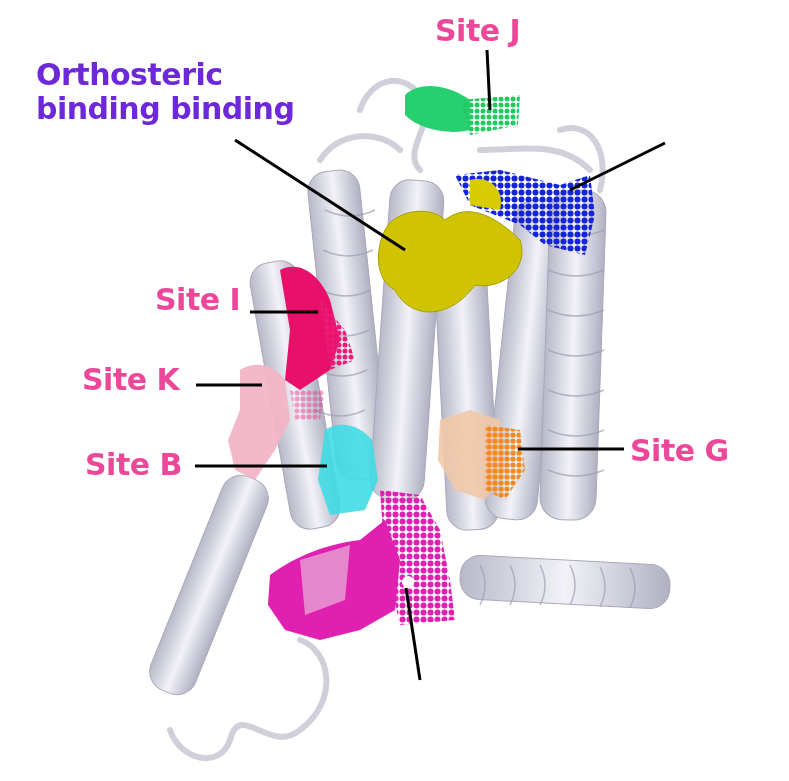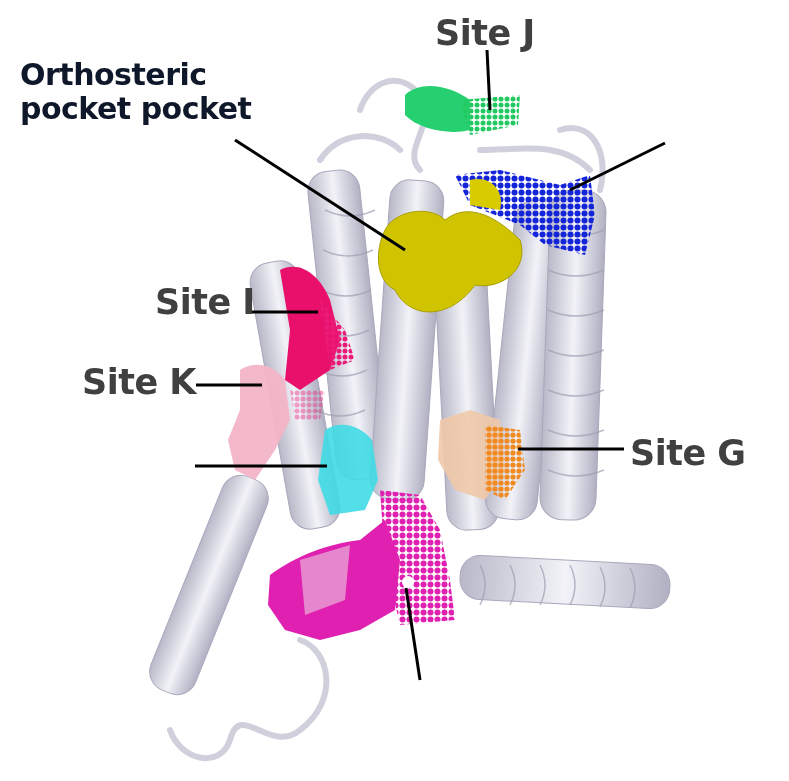--- a/index.html
+++ b/index.html
@@ -1,19 +1,19 @@
 <!DOCTYPE html>
 <html><head>
   <meta charset="utf-8">
   <style>
     html, body { margin: 0; padding: 0; background: #ffffff; }
     #stage { position: relative; width: 789px; height: 781px; overflow: hidden; background: #ffffff; font-family: "DejaVu Sans", sans-serif; }
     svg#art { position: absolute; left: 0; top: 0; }
-    .label { position: absolute; font-weight: bold; color: #404040; font-size: 35px; letter-spacing: -0.5px; line-height: 1; white-space: nowrap; }
-    .label.blue { color: #0f172a; font-size: 30px; line-height: 34px; }
+    .label { position: absolute; font-weight: bold; color: #ec4899; font-size: 30px; letter-spacing: -0.5px; line-height: 1; white-space: nowrap; }
+    .label.blue { color: #6d28d9; font-size: 30px; line-height: 34px; margin-left: 16px; }
   </style>
 </head>
 <body>
 
 <div id="stage">
   <svg id="art" width="789" height="781" viewBox="0 0 789 781">
     <defs>
       <linearGradient id="helix" x1="0" x2="1" y1="0" y2="0">
         <stop offset="0" stop-color="#b8b8c8"></stop>
         <stop offset="0.5" stop-color="#f2f2f8"></stop>
@@ -108,19 +108,20 @@
       <line x1="250" y1="312" x2="318" y2="312"></line>
       <line x1="196" y1="385" x2="262" y2="385"></line>
       <line x1="195" y1="466" x2="327" y2="466"></line>
       <line x1="518" y1="449" x2="624" y2="449"></line>
       <line x1="406" y1="588" x2="420" y2="680"></line>
     </g>
   </svg>
 
   <div class="label blue" style="left:20px; top:58px;">
     <div>Orthosteric</div>
-    <div>pocket pocket</div>
+    <div>binding binding</div>
   </div>
   <div class="label" style="left:435px; top:16px;">Site J</div>
   <div class="label" style="left:82px; top:365px;">Site K</div>
   <div class="label" style="left:155px; top:285px;">Site I</div>
+  <div class="label" style="left:85px; top:450px;">Site B</div>
   <div class="label" style="left:630px; top:436px;text-align:right;">Site G</div>
 </div>
 
 </body></html>

